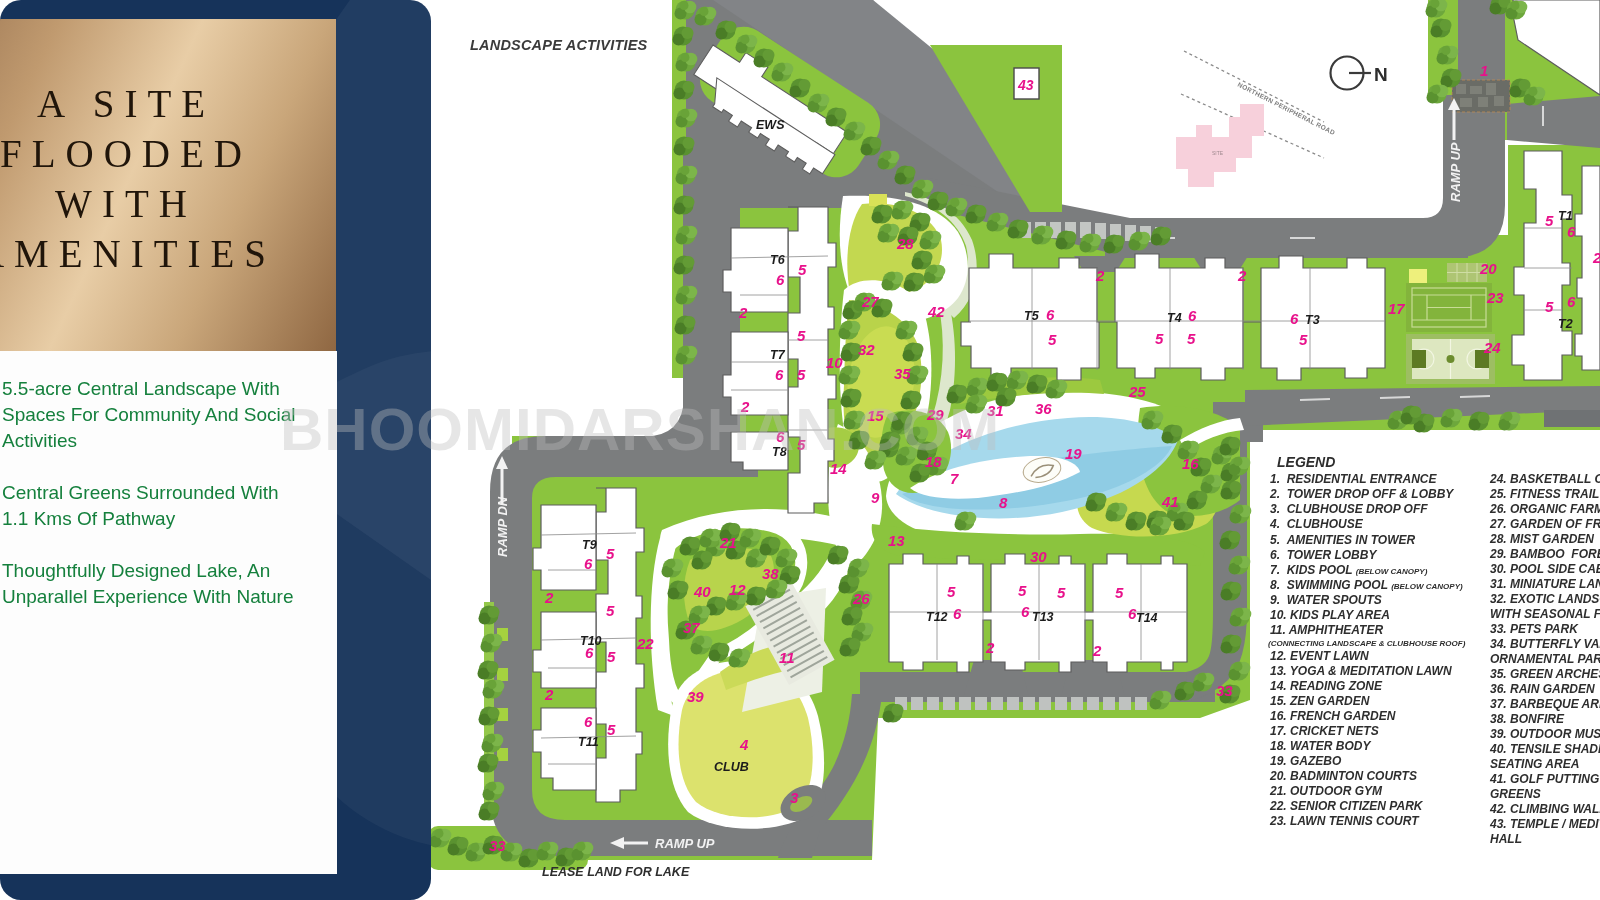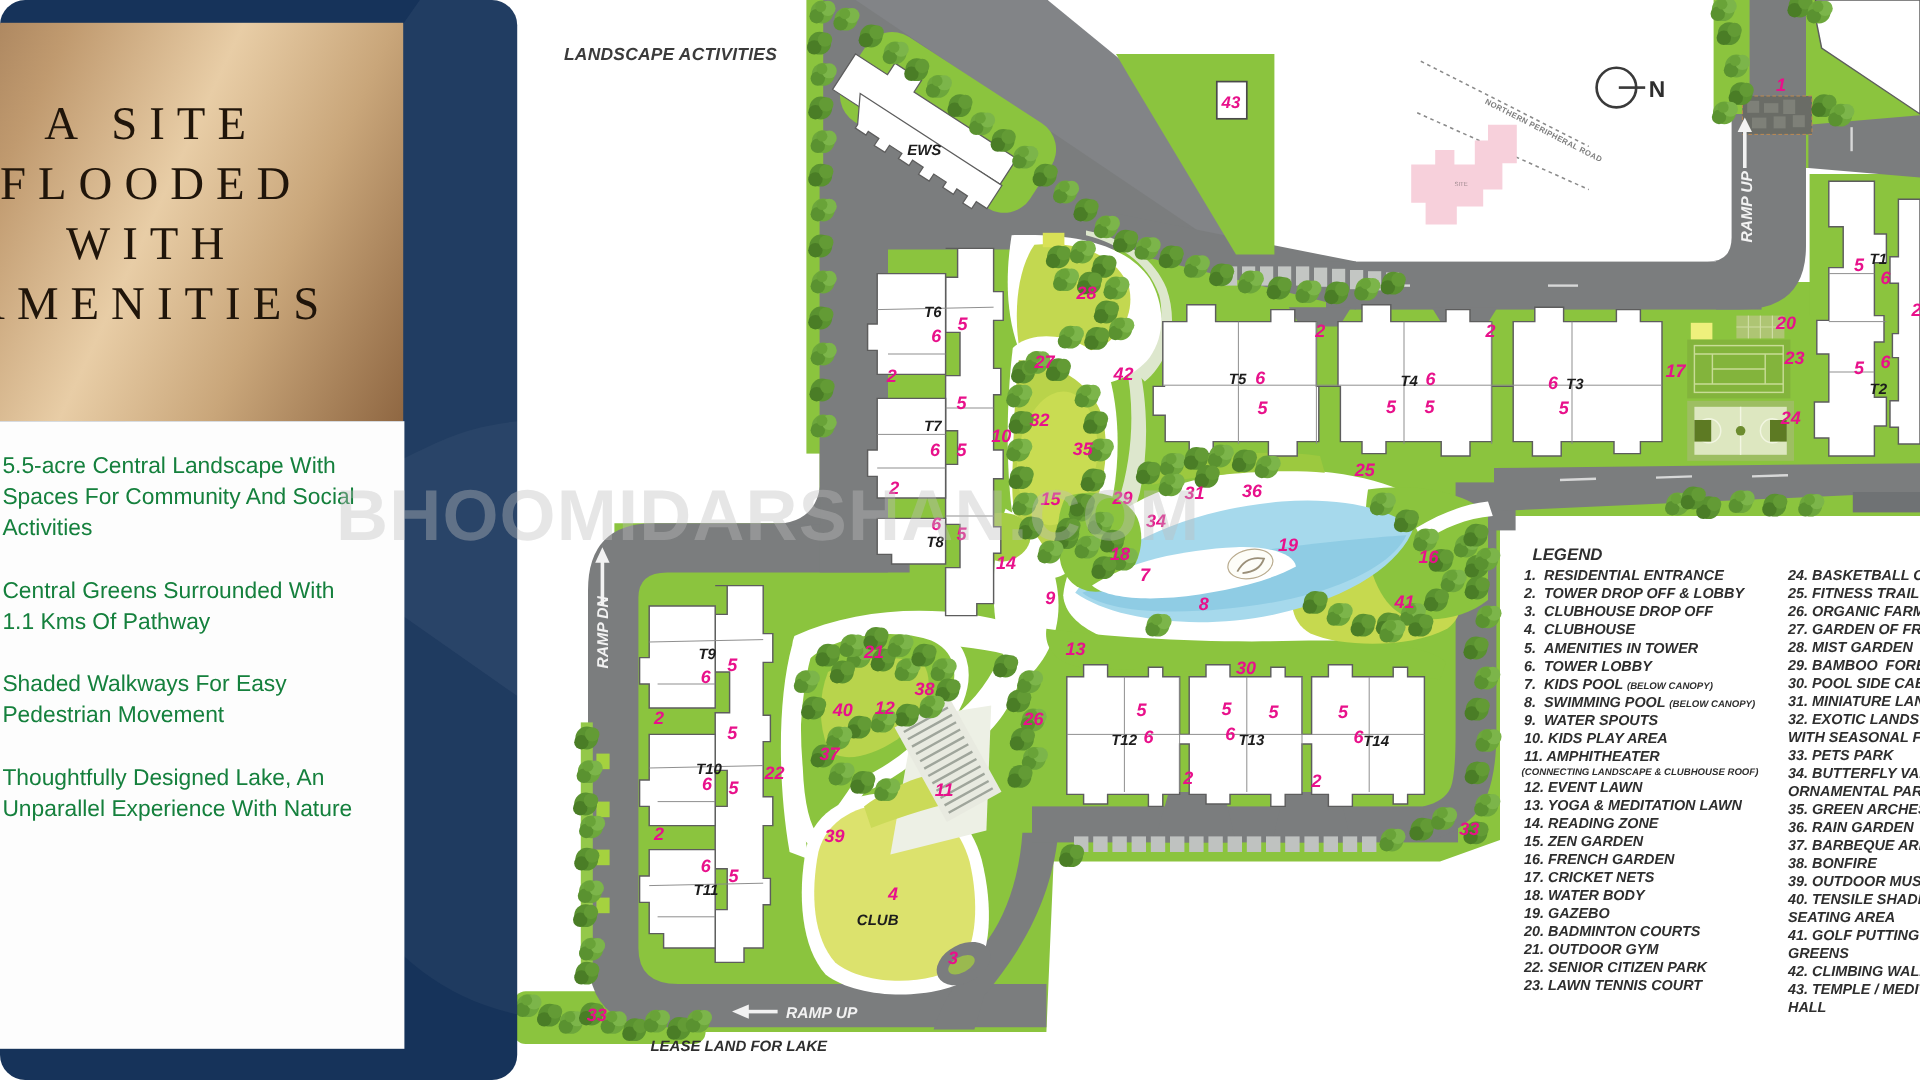--- a/index.html
+++ b/index.html
@@ -785,20 +785,19 @@
 <div id="sw2"></div>
 
 <div id="bronze">
         <h1>A SITE<br>FLOODED<br>WITH<br>AMENITIES</h1>
       </div>
 
 <div id="whitebox">
         <div class="tx">
 <p>5.5-acre Central Landscape With<br>Spaces For Community And Social<br>Activities</p>
 <p>Central Greens Surrounded With<br>1.1 Kms Of Pathway</p>
-<p>Shaded Walkways For Easy<br>Pedestrian Movement</p>
 <p>Thoughtfully Designed Lake, An<br>Unparallel Experience With Nature</p>
 </div>
       </div>
 </div>
 
 <div id="wm">BHOOMIDARSHAN.COM</div>
 </div>
 
 </body></html>

